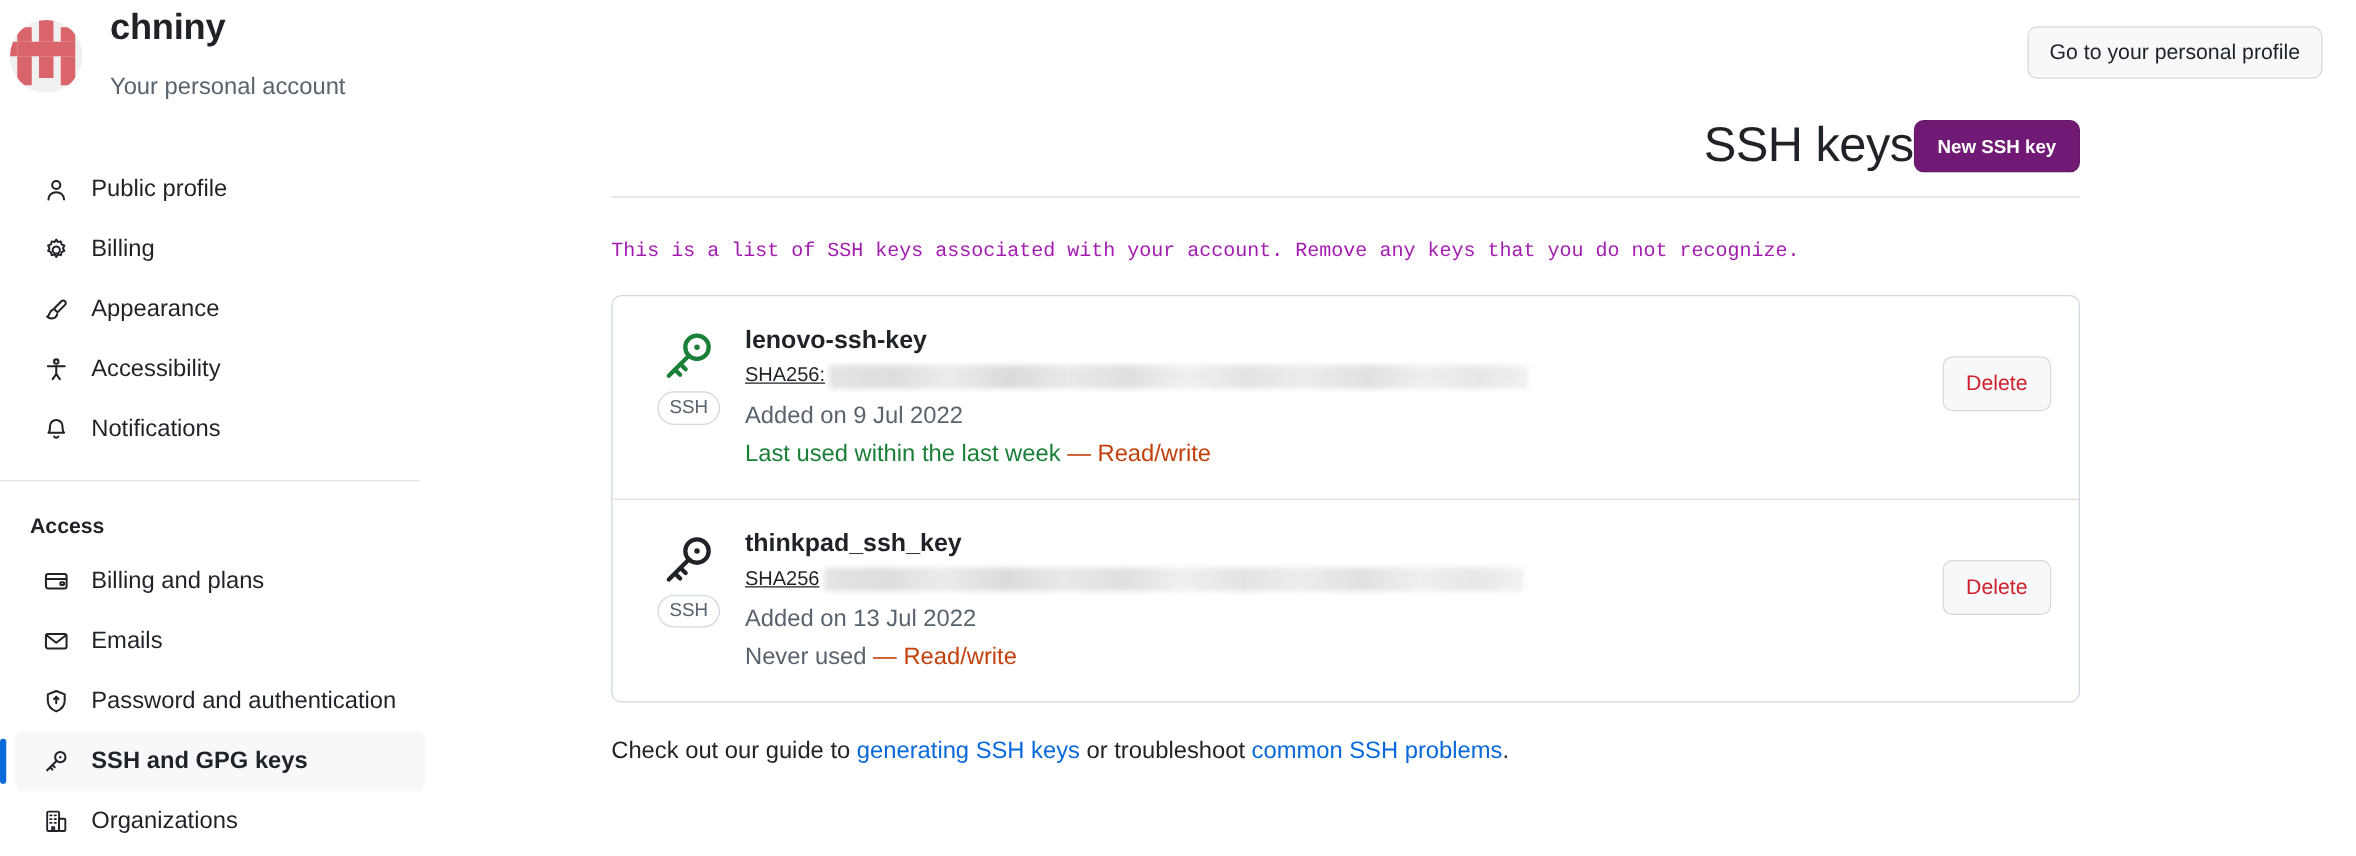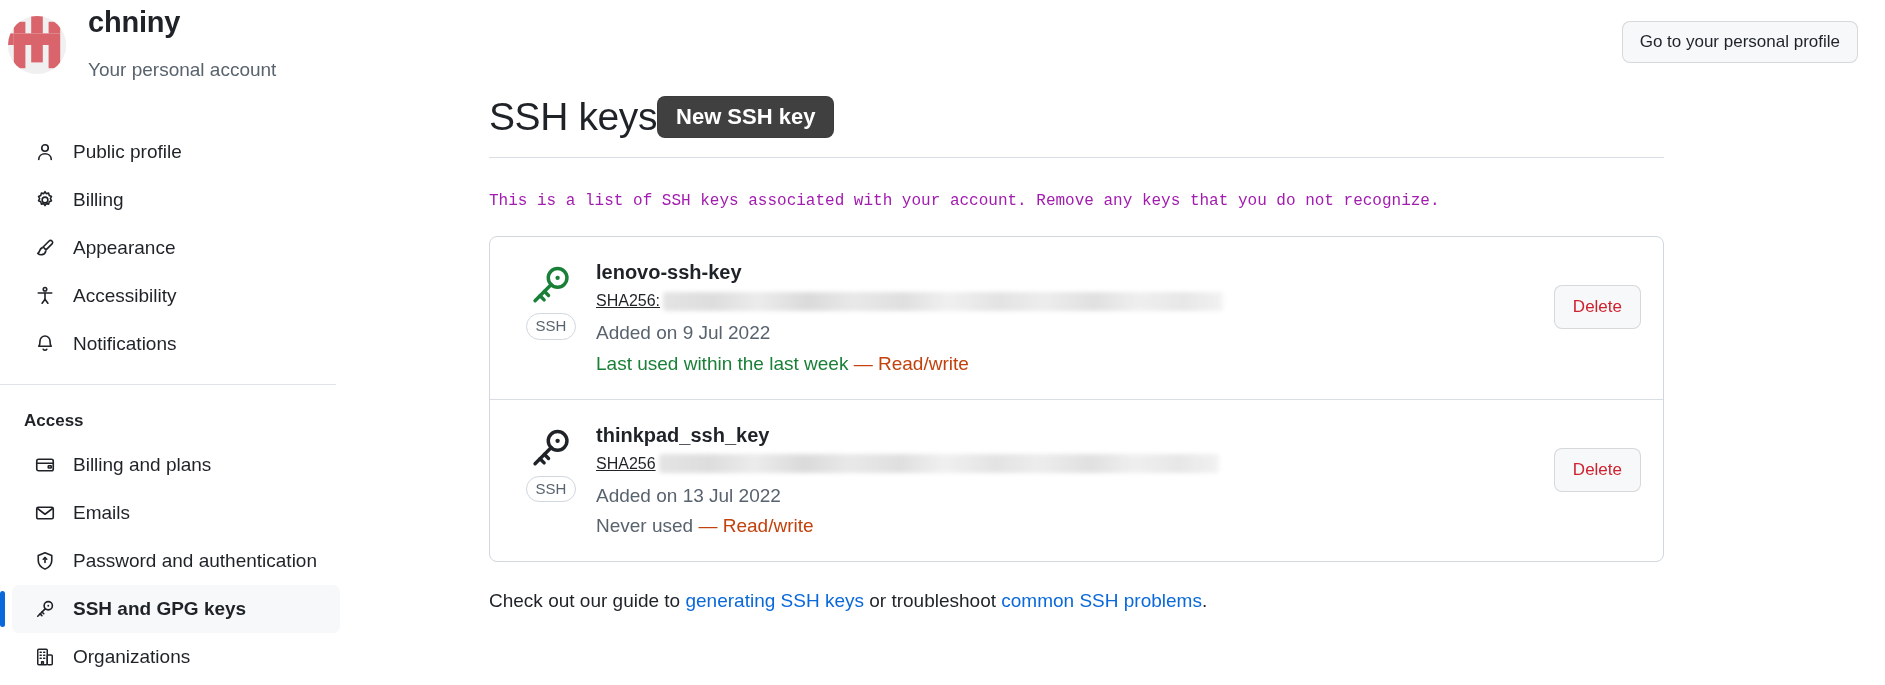--- a/index.html
+++ b/index.html
@@ -75,33 +75,33 @@
     margin: 16px 72px 0 0;
   }
   .nav-section-title {
     font-size: 17px; font-weight: 600; color: #1f2328;
     padding: 26px 0 10px 24px;
   }
 
   
   .main { position: absolute; left: 489px; top: 96px; width: 1175px; }
   .main-head {
-    display: flex; align-items: center; justify-content: flex-start;
+    display: flex; align-items: center; justify-content: flex-end;
     padding-bottom: 18px;
     border-bottom: 1px solid #d8dee4;
   }
   .page-title {
     font-size: 39px; font-weight: 400; color: #1f2328;
     letter-spacing: -.4px; line-height: 1.1;
   }
   .new-key-btn {
     height: 42px; padding: 0 18px;
     display: flex; align-items: center;
-    background: #404040; color: #ffffff;
-    font-size: 22px; font-weight: 700;
+    background: #701a75; color: #ffffff;
+    font-size: 15px; font-weight: 700;
     border: 1px solid rgba(27,31,36,.15);
     border-radius: 8px; cursor: pointer;
     white-space: nowrap;
   }
   .desc {
     font-size: 16px; color: #a21caf;
     padding: 32px 0 24px 0; line-height: 1.4; font-family: Liberation Mono, monospace;
   }
 
   

